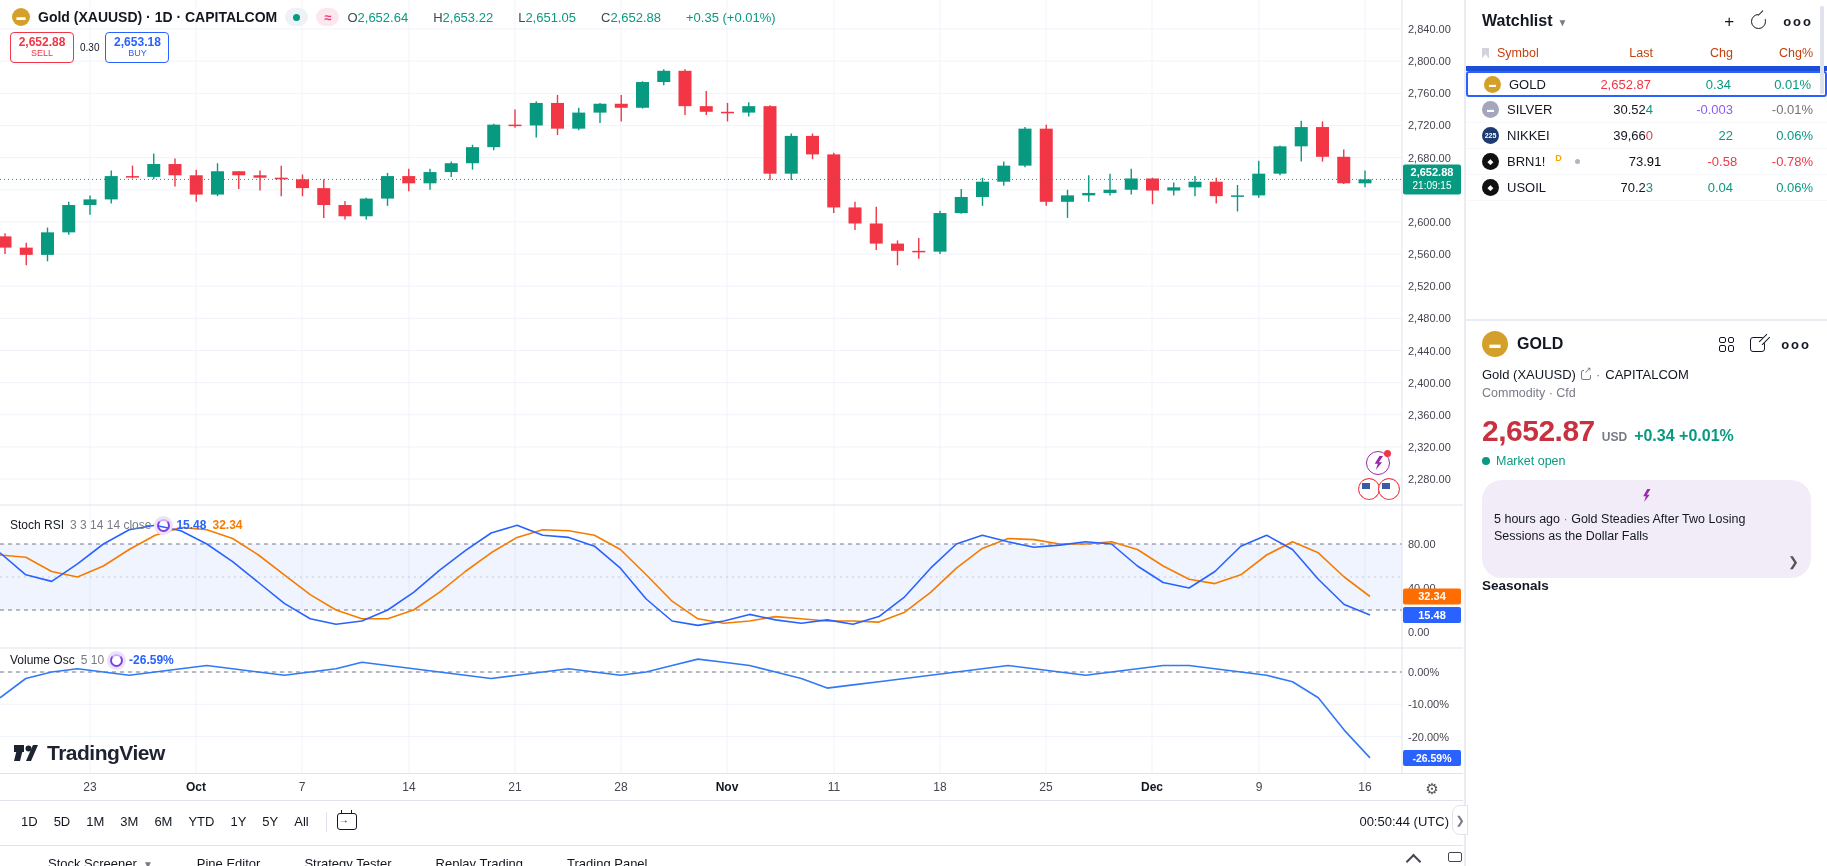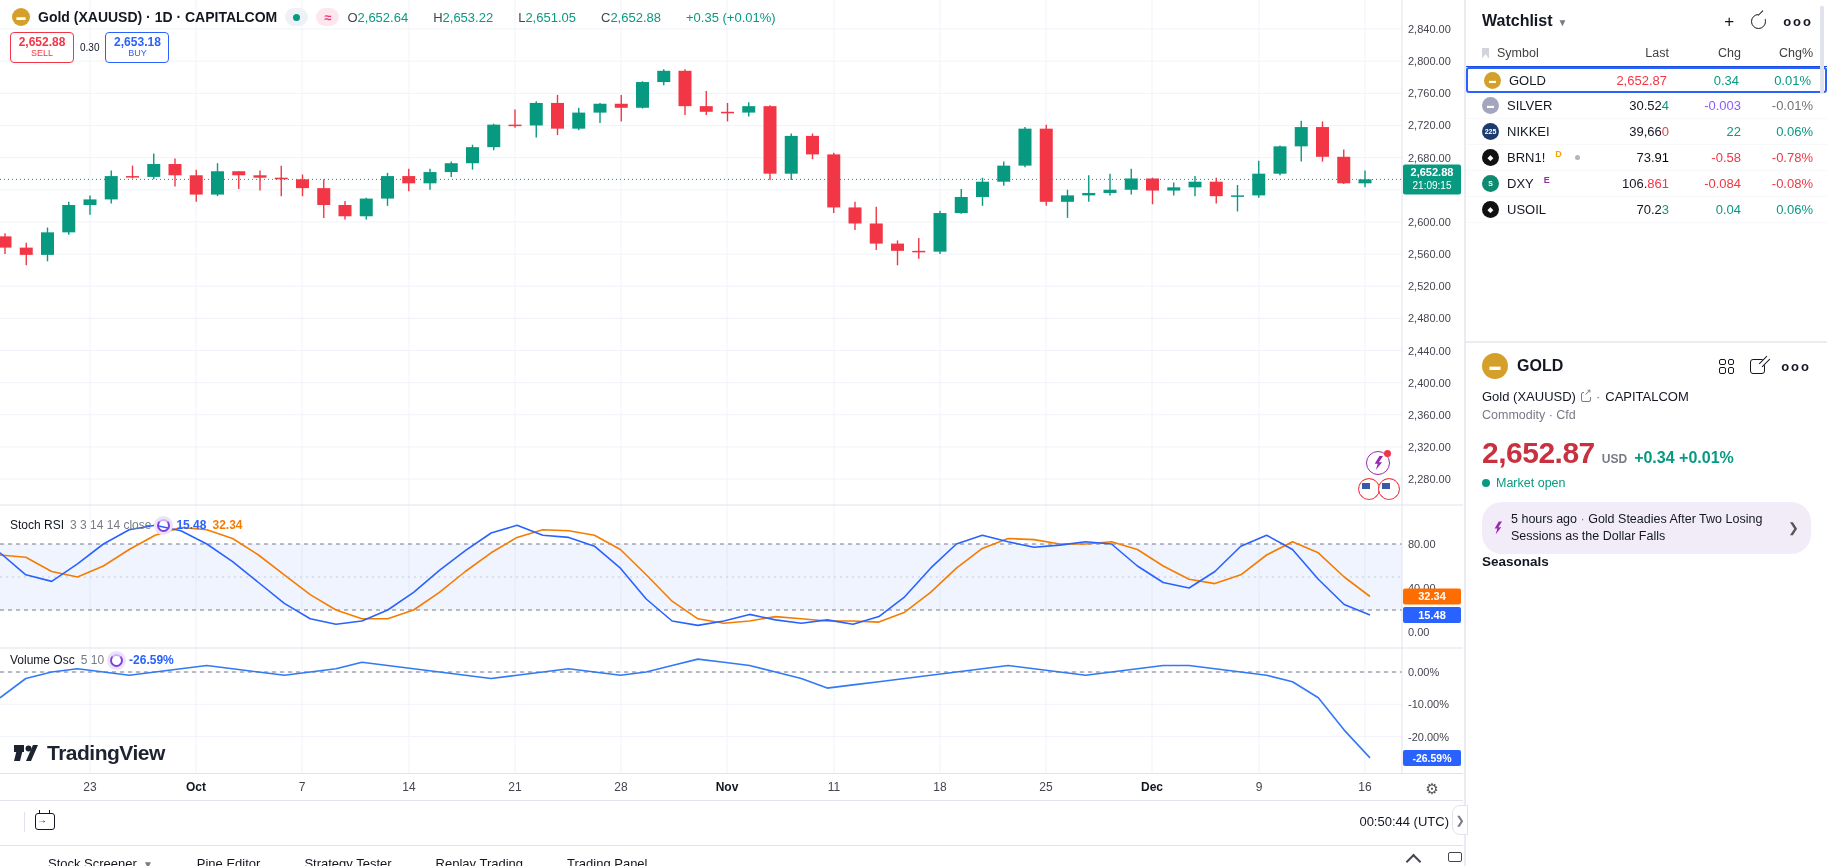--- a/index.html
+++ b/index.html
@@ -76,23 +76,23 @@
   #right-panel { position:absolute; left:1464px; top:0; width:363px; height:866px; border-left:2px solid #e9ecf1; background:#fff; }
   .wl-header { display:flex; align-items:center; padding:12px 14px 10px 16px; }
   .wl-title { font-size:16px; font-weight:bold; }
   .wl-title .chev { font-size:10px; color:#787b86; margin-left:5px; }
   .wl-icons { margin-left:auto; display:flex; gap:17px; align-items:center; color:#131722; }
   .wl-ic { font-size:17px; cursor:pointer; line-height:1; }
   .donut { width:15px; height:15px; border:1.8px solid #131722; border-radius:50%; position:relative; }
   .donut::after { content:""; position:absolute; right:-2px; top:-3px; width:7px; height:7px; background:#fff; border-left:1.8px solid #131722; transform:rotate(45deg); }
   .more-ic { letter-spacing:2px; font-size:13px; font-weight:bold; cursor:pointer; }
 
-  .wl-cols { display:flex; padding:6px 14px 6px 16px; font-size:12.5px; color:#404040; border-bottom:1px solid #1d4ed8; align-items:center; }
+  .wl-cols { display:flex; padding:6px 14px 6px 16px; font-size:12.5px; color:#c2410c; border-bottom:5px solid #1d4ed8; align-items:center; }
   .flag-marker { width:7px; height:11px; background:#d1d4dc; clip-path:polygon(0 0,100% 0,100% 100%,50% 62%,0 100%); margin-right:8px; }
-  .col-sym { flex:1; } .col-num { width:72px; text-align:right; } .col-last { width:86px; text-align:right; }
+  .col-sym { flex:1; } .col-num { width:80px; text-align:right; } .col-last { width:86px; text-align:right; }
 
   .wl-row { display:flex; align-items:center; height:26px; padding:0 14px 0 16px; font-size:13px; border-bottom:1px solid #f6f8fa; position:relative; cursor:pointer; }
   .wl-row.selected { border:2px solid #2962ff; border-radius:3px; }
   .row-sym { flex:1; display:flex; align-items:center; gap:8px; font-size:13px; color:#131722; }
   .mini-ic { width:17px; height:17px; border-radius:50%; color:#fff; font-size:7px; display:flex; align-items:center; justify-content:center; font-weight:bold; flex:0 0 auto; }
   .sup { font-size:9px; margin-left:2px; position:relative; top:-4px; font-weight:bold; }
   .gray-dot { width:5px; height:5px; background:#b2b5be; border-radius:50%; margin-left:5px; } .c-dark { color:#131722; }
 
   .sec-divider { height:2px; background:#e9ecf1; margin-top:118px; }
 
@@ -109,21 +109,21 @@
   .ext-ic { width:10px; height:10px; border:1.3px solid #787b86; border-radius:2px; position:relative; display:inline-block; }
   .ext-ic::after { content:"\2197"; position:absolute; left:2px; top:-6px; font-size:9px; color:#787b86; background:#fff; }
   .sd-meta { margin-top:4px; font-size:12.5px; color:#787b86; }
   .sd-price-row { margin-top:14px; display:flex; align-items:baseline; gap:7px; }
   .sd-price { font-size:30px; font-weight:bold; color:#c8313f; letter-spacing:-0.5px; }
   .sd-cur { font-size:12px; font-weight:bold; color:#787b86; }
   .sd-chg { font-size:16px; font-weight:bold; color:#089981; }
   .sd-mkt { margin-top:6px; font-size:12.5px; color:#089981; display:flex; align-items:center; gap:6px; }
   .sd-mkt .dot { width:8px; height:8px; border-radius:50%; background:#089981; }
 
-  .news-pill { margin:12px 0 0 0; background:#f2ecf9; border-radius:20px; padding:9px 12px; display:flex; align-items:center; gap:9px; cursor:pointer; }
+  .news-pill { margin:12px 0 0 0; background:#f2ecf9; border-radius:20px; padding:9px 12px; display:flex; align-items:center; gap:9px; cursor:pointer;flex-direction:column; }
   .news-bolt { width:8px; height:13px; background:#9c27b0; clip-path:polygon(60% 0,100% 0,55% 45%,90% 45%,20% 100%,42% 55%,8% 55%); flex:0 0 auto; }
   .news-txt { font-size:12.5px; line-height:1.35; color:#131722; }
   .news-chev { margin-left:auto; color:#555; font-size:13px; }
 
   .seasonals-title { font-size:13.5px; font-weight:bold; }
 
   .scrollbar-thumb { position:absolute; left:1820px; top:6px; width:4px; height:88px; border-radius:2px; background:#e0e3eb; cursor:pointer; }
 </style>
 </head>
 <body>
@@ -413,20 +413,31 @@
         <span class="mon" style="left: 727px;">Nov</span>
         <span style="left: 834px;">11</span>
         <span style="left: 940px;">18</span>
         <span style="left: 1046px;">25</span>
         <span class="mon" style="left: 1152px;">Dec</span>
         <span style="left: 1259px;">9</span>
         <span style="left: 1365px;">16</span>
       </div>
 
     <div id="toolbar">
+      <span id="ranges" style="display:flex;gap:2px;">
+          <span class="range-btn">1D</span>
+          <span class="range-btn">5D</span>
+          <span class="range-btn">1M</span>
+          <span class="range-btn">3M</span>
+          <span class="range-btn">6M</span>
+          <span class="range-btn">YTD</span>
+          <span class="range-btn">1Y</span>
+          <span class="range-btn">5Y</span>
+          <span class="range-btn">All</span>
+        </span>
       <span class="tb-divider"></span>
       <span class="goto-date"></span>
       <span class="clock">00:50:44 (UTC)</span>
     </div>
     <div class="collapse-tab">❯</div>
 
     <div id="bottom-tabs">
         <span class="btab">Stock Screener<span class="chev">▼</span></span>
         <span class="btab">Pine Editor</span>
         <span class="btab">Strategy Tester</span>
@@ -490,30 +501,20 @@
             <span>BRN1!</span>
             <span class="sup" style="color: rgb(247, 166, 0);">D</span>
             <span class="gray-dot"></span>
           </span>
           <span class="col-last"><span class="c-dark">73.</span><span style="color: #000000; margin-top: 29px;">91</span></span>
           <span class="col-num" style="color: rgb(242, 54, 69);">-0.58</span>
           <span class="col-num" style="color: rgb(242, 54, 69);">-0.78%</span>
         </div>
         <div class="wl-row">
           <span class="row-sym">
-            <span class="mini-ic" style="background: rgb(15, 138, 111);">S</span>
-            <span>DXY</span>
-            <span class="sup" style="color: rgb(156, 39, 176);">E</span>
-          </span>
-          <span class="col-last"><span class="c-dark">106.</span><span style="color: rgb(242, 54, 69);">861</span></span>
-          <span class="col-num" style="color: rgb(242, 54, 69);">-0.084</span>
-          <span class="col-num" style="color: rgb(242, 54, 69);">-0.08%</span>
-        </div>
-        <div class="wl-row">
-          <span class="row-sym">
             <span class="mini-ic" style="background: rgb(17, 17, 17);">◆</span>
             <span>USOIL</span>
           </span>
           <span class="col-last"><span class="c-dark">70.2</span><span style="color: rgb(8, 153, 129);">3</span></span>
           <span class="col-num" style="color: rgb(8, 153, 129);">0.04</span>
           <span class="col-num" style="color: rgb(8, 153, 129);">0.06%</span>
         </div>
       </div>
 
     <div class="sec-divider"></div>

